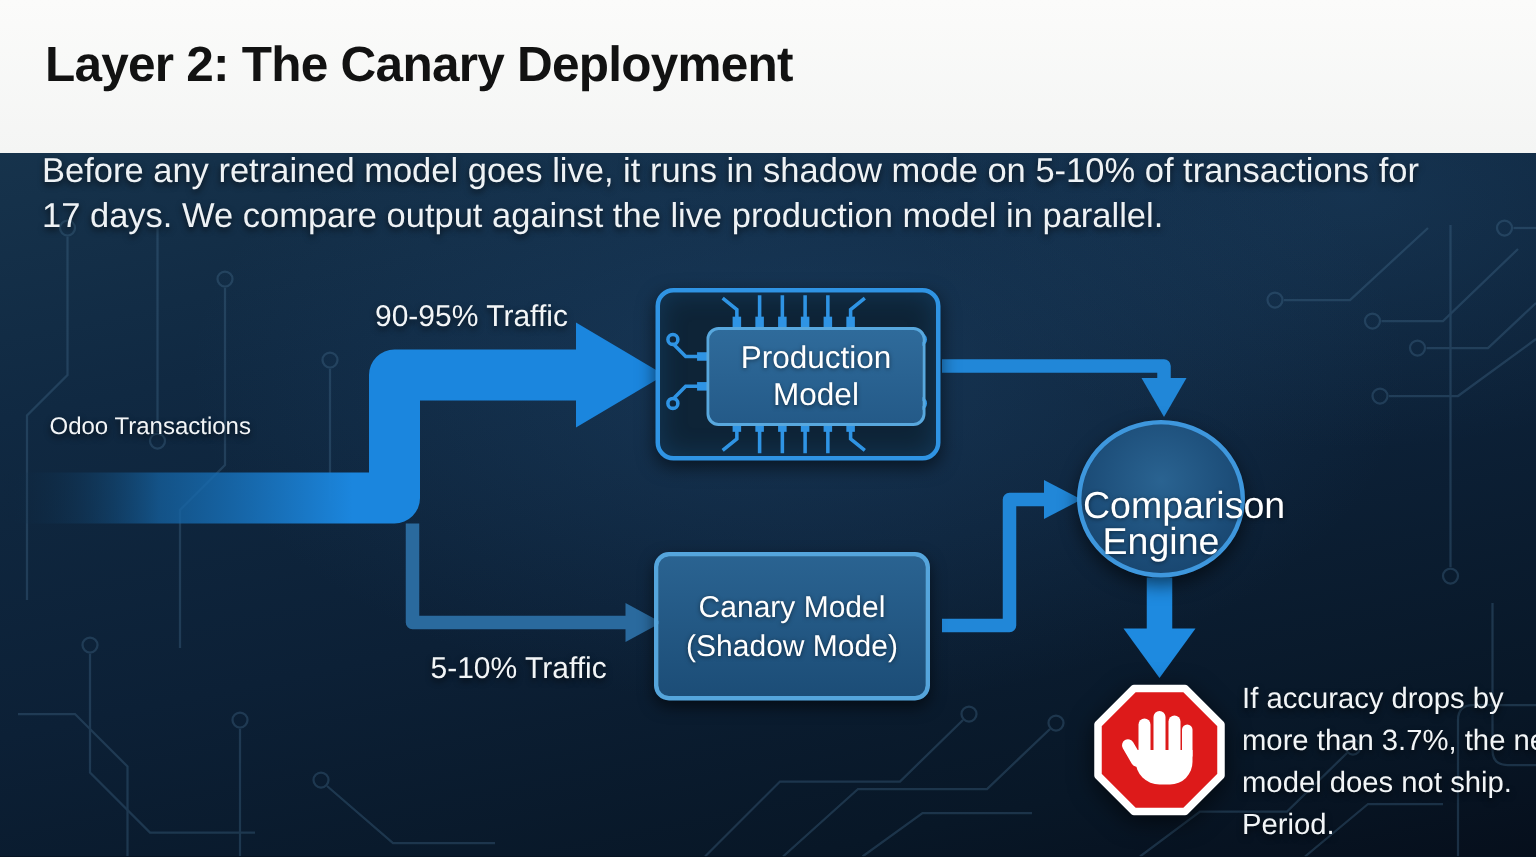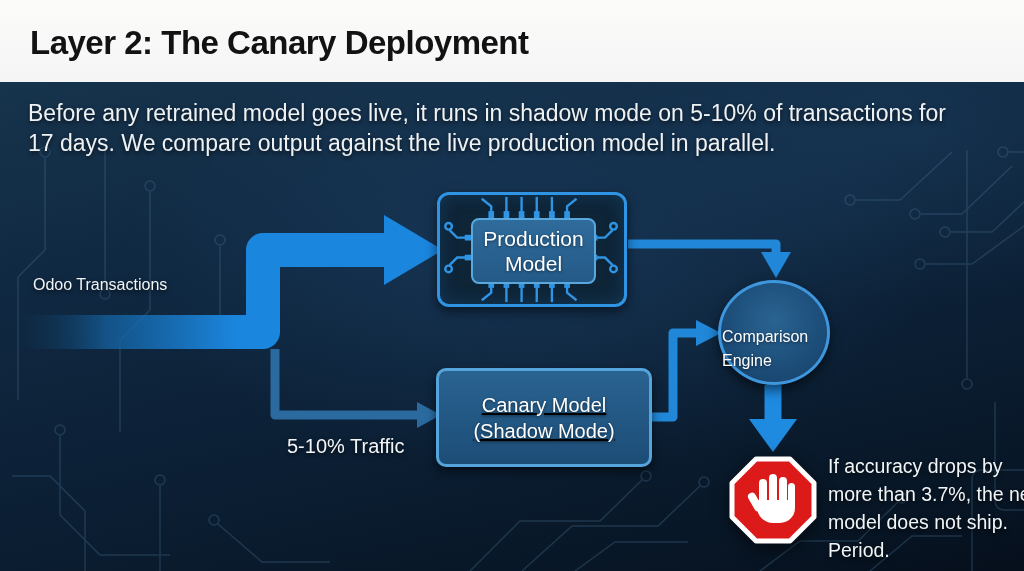--- a/index.html
+++ b/index.html
@@ -1,21 +1,21 @@
 <!DOCTYPE html>
 <html><head>
 <meta charset="utf-8">
 <style>
   * { margin:0; padding:0; box-sizing:border-box; }
   html,body { width:1024px; height:571px; }
   body { font-family:"Liberation Sans", sans-serif; overflow:hidden; background:#071220; }
   .slide { position:relative; width:1024px; height:571px; overflow:hidden; }
 
   
-  .header { position:absolute; left:0; top:0; width:1024px; height:82px;
+  .header { position:absolute; left:0; top:0; width:1024px; height:102px;
             background:linear-gradient(#fbfbfa,#f4f5f4); z-index:5; }
   .title { position:absolute; left:30px; top:24px; font-size:33px; font-weight:700;
            letter-spacing:-0.5px; color:#121212; white-space:nowrap; }
 
   
   .body-bg { position:absolute; left:0; top:82px; width:1024px; height:489px; z-index:1;
     background:
       radial-gradient(580px 320px at 52% 34%, rgba(44,96,146,0.28), rgba(0,0,0,0) 70%),
       radial-gradient(420px 240px at 88% 10%, rgba(40,86,128,0.25), rgba(0,0,0,0) 70%),
       linear-gradient(168deg, #17344d 0%, #102942 28%, #0c2036 58%, #081727 85%, #060f1c 100%);
@@ -31,43 +31,43 @@
   .lbl-odoo      { left:33px;  top:276px; font-size:16px; }
   .lbl-major     { left:250px; top:200px; }
   .lbl-minor     { left:287px; top:435px;text-align:center; }
   .lbl-threshold { left:797px; top:392px; }
   .outcome { left:828px; top:452px; width:218px; font-size:19.5px; line-height:28px; }
 
   
   .prod-box { position:absolute; left:437px; top:192px; width:190px; height:115px; z-index:4;
     border:3px solid #2f94e4; border-radius:12px; background:#0e2437;
     box-shadow:0 4px 12px rgba(0,0,0,0.55), inset 0 0 18px rgba(36,120,190,0.25); }
-  .prod-inner { position:absolute; left:31px; top:23px; width:125px; height:66px;
+  .prod-inner { position:absolute; left:31px; top:23px; width:146px; height:66px;
     border:2.5px solid #58a8de; border-radius:8px;
     background:linear-gradient(#2f6b9b,#245a88);
     display:flex; align-items:center; justify-content:center; text-align:center;
     color:#fff; font-size:21px; line-height:25px; text-shadow:0 1px 3px rgba(0,0,0,0.5); }
   .chip-pins { position:absolute; left:0; top:0; width:100%; height:100%; }
 
   
-  .canary-box { position:absolute; left:436px; top:368px; width:216px; height:99px; z-index:4;
+  .canary-box { position:absolute; left:436px; top:368px; width:184px; height:99px; z-index:4;
     border:3px solid #55a5dc; border-radius:10px;
     background:linear-gradient(#2a6391,#1c4d77);
     box-shadow:0 4px 10px rgba(0,0,0,0.55);
-    display:flex; align-items:center; justify-content:center;text-decoration:underline; }
+    display:flex; align-items:center; justify-content:center; }
   .canary-label { width:172px; text-align:center; color:#fff; font-size:20px; line-height:26px;
     text-shadow:0 1px 3px rgba(0,0,0,0.5); }
 
   
   .comp-circle { position:absolute; left:718px; top:280px; width:112px; height:105px; z-index:4;
     border:3.5px solid #3e97dd; border-radius:50%;
     background:radial-gradient(circle at 50% 38%, #2a6391 0%, #1b4b76 65%, #153f66 100%);
     box-shadow:0 5px 12px rgba(0,0,0,0.55);
     display:flex; align-items:center; justify-content:center; }
-  .comp-label { width:104px; text-align:left; color:#fff; font-size:16px; line-height:24px;
+  .comp-label { width:104px; text-align:center; color:#fff; font-size:25px; line-height:24px;
     text-shadow:0 1px 3px rgba(0,0,0,0.5);margin-top:32px; }
 
   
   .stop-wrap { position:absolute; left:729px; top:456px; width:88px; height:88px; z-index:6;
     filter:drop-shadow(0 4px 8px rgba(0,0,0,0.6)); }
 </style>
 </head>
 <body>
 
 <div class="slide">
@@ -151,20 +151,21 @@
 
     <g>
       <path d="M 773,385 V 421" fill="none" stroke="#1e8ae0" stroke-width="17"></path>
       <polygon points="749,419 797,419 773,452" fill="#1e8ae0"></polygon>
     </g>
   </svg>
 
   <div class="txt intro">Before any retrained model goes live, it runs in shadow mode on 5-10% of transactions for 17 days. We compare output against the live production model in parallel.</div>
 
   <div class="txt lbl lbl-odoo">Odoo Transactions</div>
+  <div class="txt lbl lbl-major">90-95% Traffic</div>
   <div class="txt lbl lbl-minor">5-10% Traffic</div>
   <div class="txt outcome">If accuracy drops by more than 3.7%, the new model does not ship. Period.</div>
 
   <div class="prod-box">
     <svg class="chip-pins" viewBox="0 0 190 115">
       <g fill="none" stroke="#2f94e4" stroke-width="2.5">
         <path d="M 52,23 V 12 L 42,4"></path>
           <path d="M 68,23 V 2"></path>
           <path d="M 84,23 V 2"></path>
         <path d="M 100,23 V 2"></path>

